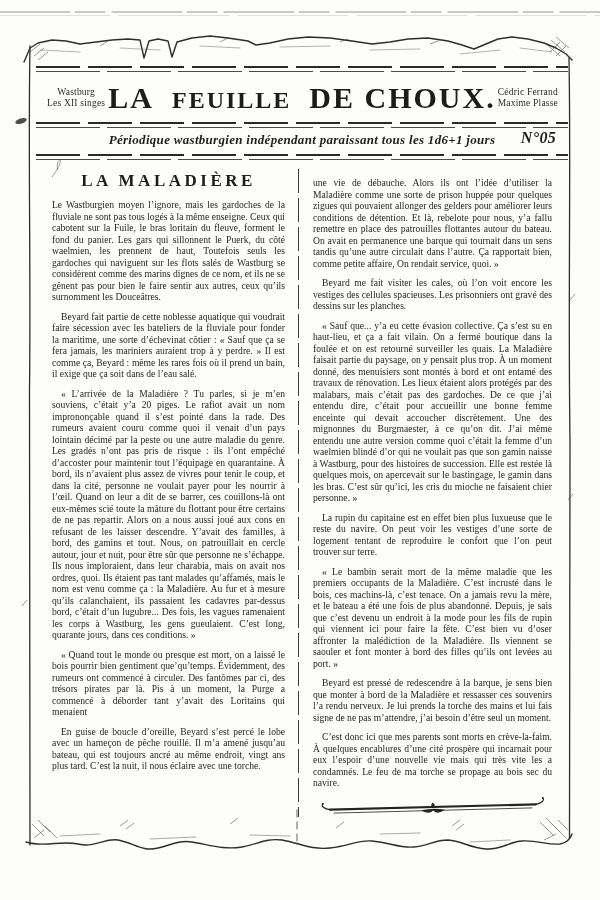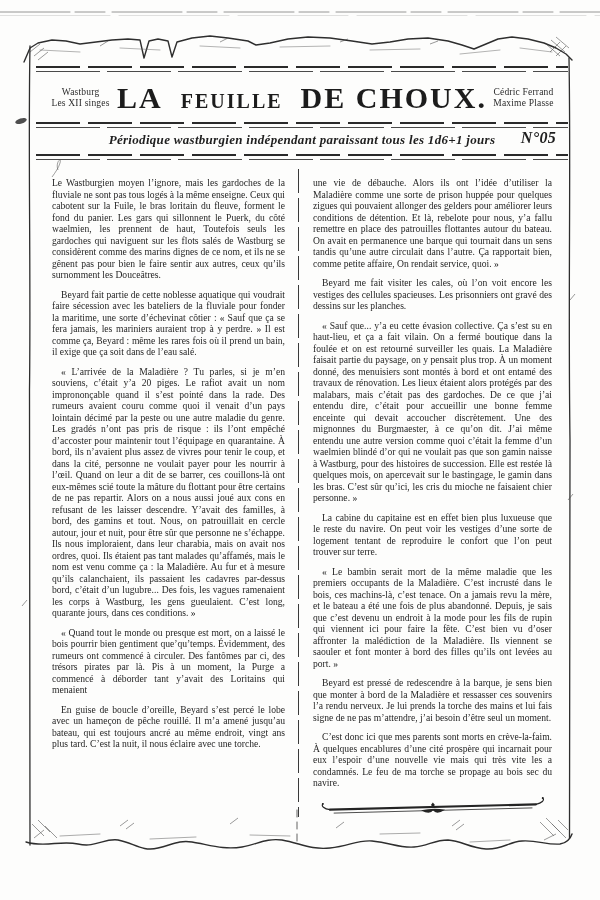--- a/index.html
+++ b/index.html
@@ -19,21 +19,21 @@
   .rule.mt-top { margin-top:66px; }
   .gap3 { margin-top:3px; }
 
   
   .masthead { display:flex; align-items:center; margin-top:9px; }
   .credit { width:92px; font-size:9.5px; line-height:11.5px; text-align:center;
     letter-spacing:0.2px; color:#2b2b2b; }
   .m-title { flex:1; display:flex; justify-content:center; align-items:baseline;
     gap:18px; color:#1c1c1c; white-space:nowrap; }
   .t-lg { font-size:30px; font-weight:700; letter-spacing:2px; }
-  .t-md { font-size:20px; font-weight:700; letter-spacing:2px; }
+  .t-md { font-size:24px; font-weight:700; letter-spacing:2px; }
 
   .subheader { position:relative; margin-top:4px; text-align:center;
     font-weight:700; font-style:italic; font-size:13px; color:#1f1f1f;
     letter-spacing:0.3px; height:18px; }
   .issue { position:absolute; right:4px; top:-3px; font-size:16px; font-weight:700; }
 
   
   .columns { display:flex; margin-top:9px; align-items:stretch; }
   .col-left { width:249px; }
   .col-right { flex:1; }
@@ -104,34 +104,35 @@
     <div class="subheader">
       <span class="tagline">Périodique wastburgien indépendant paraissant tous les 1d6+1 jours</span>
       <span class="issue">N°05</span>
     </div>
 
     <div class="rule" style="margin-top:4px;"></div>
     <div class="rule thin gap3"></div>
 
     <main class="columns">
       <section class="col col-left">
+        <h2>LA MALADIÈRE</h2>
         <p class="flush">Le Wastburgien moyen l’ignore, mais les gardoches de la fluviale ne sont pas tous logés à la même enseigne. Ceux qui cabotent sur la Fuile, le bras loritain du fleuve, forment le fond du panier. Les gars qui sillonnent le Puerk, du côté waelmien, les prennent de haut, Toutefois seuls les gardoches qui naviguent sur les flots salés de Wastburg se considèrent comme des marins dignes de ce nom, et ils ne se gênent pas pour bien le faire sentir aux autres, ceux qu’ils surnomment les Douceâtres.</p>
         <p>Beyard fait partie de cette noblesse aquatique qui voudrait faire sécession avec les bateliers de la fluviale pour fonder la maritime, une sorte d’échevinat côtier : « Sauf que ça se fera jamais, les mariniers auraient trop à y perdre. » Il est comme ça, Beyard : même les rares fois où il prend un bain, il exige que ça soit dans de l’eau salé.</p>
         <p>« L’arrivée de la Maladière ? Tu parles, si je m’en souviens, c’était y’a 20 piges. Le rafiot avait un nom imprononçable quand il s’est pointé dans la rade. Des rumeurs avaient couru comme quoi il venait d’un pays lointain décimé par la peste ou une autre maladie du genre. Les gradés n’ont pas pris de risque : ils l’ont empêché d’accoster pour maintenir tout l’équipage en quarantaine. À bord, ils n’avaient plus assez de vivres pour tenir le coup, et dans la cité, personne ne voulait payer pour les nourrir à l’œil. Quand on leur a dit de se barrer, ces couillons-là ont eux-mêmes scié toute la mâture du flottant pour être certains de ne pas repartir. Alors on a nous aussi joué aux cons en refusant de les laisser descendre. Y’avait des familles, à bord, des gamins et tout. Nous, on patrouillait en cercle autour, jour et nuit, pour être sûr que personne ne s’échappe. Ils nous imploraient, dans leur charabia, mais on avait nos ordres, quoi. Ils étaient pas tant malades qu’affamés, mais le nom est venu comme ça : la Maladière. Au fur et à mesure qu’ils calanchaient, ils passaient les cadavres par-dessus bord, c’était d’un lugubre... Des fois, les vagues ramenaient les corps à Wastburg, les gens gueulaient. C’est long, quarante jours, dans ces conditions. »</p>
         <p>« Quand tout le monde ou presque est mort, on a laissé le bois pourrir bien gentiment que’qu’temps. Évidemment, des rumeurs ont commencé à circuler. Des fantômes par ci, des trésors pirates par là. Pis à un moment, la Purge a commencé à déborder tant y’avait des Loritains qui menaient</p>
         <p>En guise de boucle d’oreille, Beyard s’est percé le lobe avec un hameçon de pêche rouillé. Il m’a amené jusqu’au bateau, qui est toujours ancré au même endroit, vingt ans plus tard. C’est la nuit, il nous éclaire avec une torche.</p>
       </section>
 
       <div class="divider"></div>
 
       <section class="col col-right">
         <p class="flush">une vie de débauche. Alors ils ont l’idée d’utiliser la Maladière comme une sorte de prison huppée pour quelques zigues qui pouvaient allonger des gelders pour améliorer leurs conditions de détention. Et là, rebelote pour nous, y’a fallu remettre en place des patrouilles flottantes autour du bateau. On avait en permanence une barque qui tournait dans un sens tandis qu’une autre circulait dans l’autre. Ça rapportait bien, comme petite affaire, On rendait service, quoi. »</p>
         <p>Beyard me fait visiter les cales, où l’on voit encore les vestiges des cellules spacieuses. Les prisonniers ont gravé des dessins sur les planches.</p>
         <p>« Sauf que... y’a eu cette évasion collective. Ça s’est su en haut-lieu, et ça a fait vilain. On a fermé boutique dans la foulée et on est retourné surveiller les quais. La Maladière faisait partie du paysage, on y pensait plus trop. À un moment donné, des menuisiers sont montés à bord et ont entamé des travaux de rénovation. Les lieux étaient alors protégés par des malabars, mais c’était pas des gardoches. De ce que j’ai entendu dire, c’était pour accueillir une bonne femme enceinte qui devait accoucher discrètement. Une des mignonnes du Burgmaester, à ce qu’on dit. J’ai même entendu une autre version comme quoi c’était la femme d’un waelmien blindé d’or qui ne voulait pas que son gamin naisse à Wastburg, pour des histoires de succession. Elle est restée là quelques mois, on apercevait sur le bastingage, le gamin dans les bras. C’est sûr qu’ici, les cris du mioche ne faisaient chier personne. »</p>
-        <p>La cabine du capitaine est en effet bien plus luxueuse que le reste du navire. On peut voir les vestiges d’une sorte de logement tentant de reproduire le confort que l’on peut trouver sur terre.</p>
+        <p>La rupin du capitaine est en effet bien plus luxueuse que le reste du navire. On peut voir les vestiges d’une sorte de logement tentant de reproduire le confort que l’on peut trouver sur terre.</p>
         <p>« Le bambin serait mort de la même maladie que les premiers occupants de la Maladière. C’est incrusté dans le bois, ces machins-là, c’est tenace. On a jamais revu la mère, et le bateau a été une fois de plus abandonné. Depuis, je sais que c’est devenu un endroit à la mode pour les fils de rupin qui viennent ici pour faire la fête. C’est bien vu d’oser affronter la malédiction de la Maladière. Ils viennent se saouler et font monter à bord des filles qu’ils ont levées au port. »</p>
         <p>Beyard est pressé de redescendre à la barque, je sens bien que monter à bord de la Maladière et ressasser ces souvenirs l’a rendu nerveux. Je lui prends la torche des mains et lui fais signe de ne pas m’attendre, j’ai besoin d’être seul un moment.</p>
         <p>C’est donc ici que mes parents sont morts en crève-la-faim. À quelques encablures d’une cité prospère qui incarnait pour eux l’espoir d’une nouvelle vie mais qui très vite les a condamnés. Le feu de ma torche se propage au bois sec du navire.</p>
 
         <svg class="flourish" width="230" height="18" viewBox="0 0 230 18" xmlns="http://www.w3.org/2000/svg" aria-hidden="true">
           <g stroke="#242424" fill="none" stroke-linecap="round">
             <path d="M12,8 L218,8" stroke-width="2.2"></path>
             <path d="M16,11.5 L214,11.5" stroke-width="0.8"></path>
             <path d="M12,8 C6,7 3,4 5,2" stroke-width="1.2"></path>
             <path d="M218,8 C224,7 227,4 225,2" stroke-width="1.2"></path>

